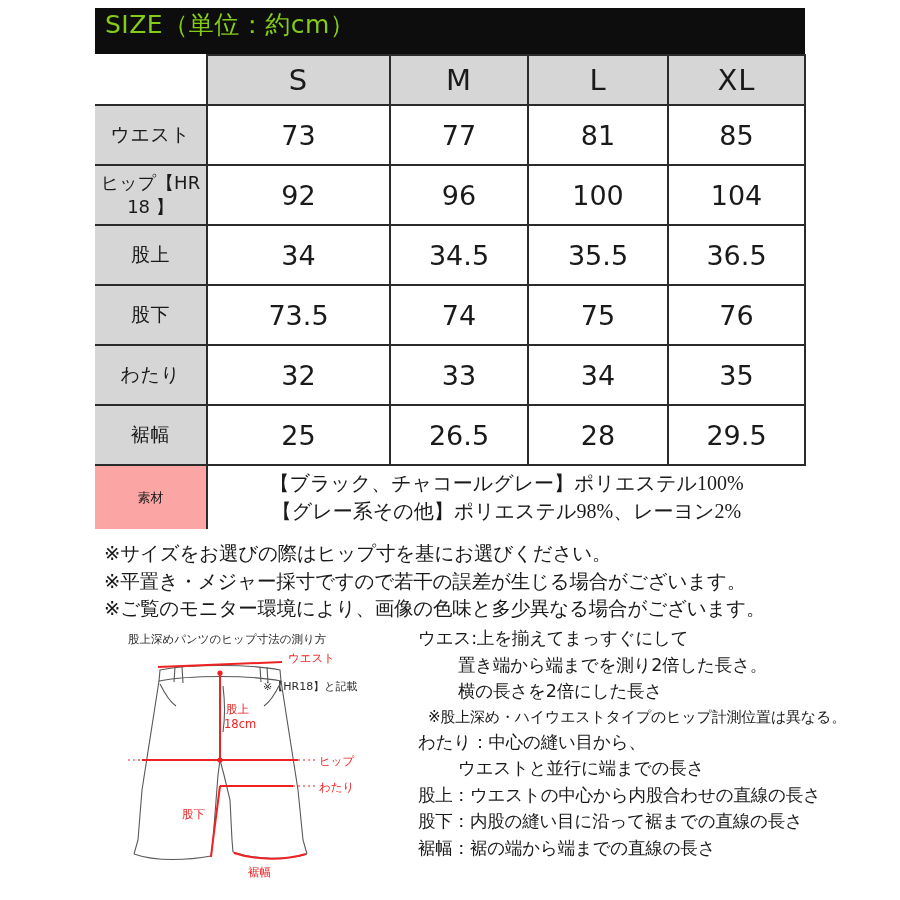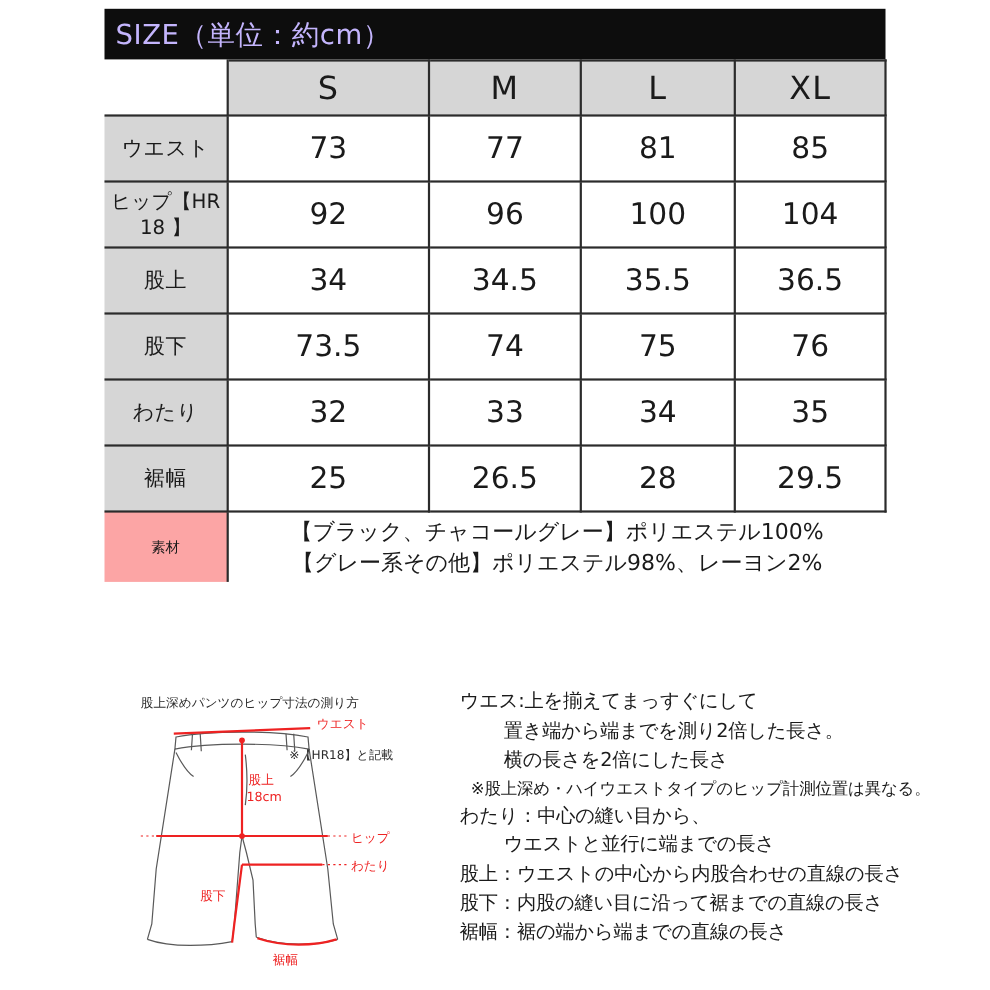--- a/index.html
+++ b/index.html
@@ -13,24 +13,24 @@
   .page { position: relative; width: 900px; height: 900px; }
 
   
   .table-wrap {
     position: absolute;
     left: 95px; top: 8px;
     width: 710px;
   }
   .size-header {
     background: #0d0d0d;
-    color: #c4b5fd;
+    color: #84cc16;
     height: 46px;
     display: flex;
-    align-items: center;
+    align-items: flex-start;
     padding-left: 10px;
     letter-spacing: 0.5px;
     font-size: 25px;
     font-weight: 400;
   }
   table.size-table {
     width: 710px;
     border-collapse: collapse;
     table-layout: fixed;
   }
@@ -75,20 +75,21 @@
     border-bottom: none !important;
   }
   .mat-cell {
     background: #ffffff;
     font-size: 20px;
     line-height: 1.38;
     height: 64px;
     border-bottom: none !important;
     border-right: none !important;
     padding: 2px 4px;
+    font-family: Liberation Serif, serif;
   }
 
   
   .notes {
     position: absolute;
     left: 104px; top: 540px;
     width: 760px;
     font-size: 19.5px;
     line-height: 1.42;
     letter-spacing: -0.2px;
@@ -210,20 +211,25 @@
           <td class="mat-label">素材</td>
           <td class="mat-cell" colspan="4">
             <div>【ブラック、チャコールグレー】ポリエステル100%</div>
             <div>【グレー系その他】ポリエステル98%、レーヨン2%</div>
           </td>
         </tr>
       </tbody>
     </table>
   </div>
 
+  <div class="notes">
+    <div>※サイズをお選びの際はヒップ寸を基にお選びください。</div>
+    <div>※平置き・メジャー採寸ですので若干の誤差が生じる場合がございます。</div>
+    <div>※ご覧のモニター環境により、画像の色味と多少異なる場合がございます。</div>
+  </div>
 
   <div class="diagram">
     <div class="diagram-title">股上深めパンツのヒップ寸法の測り方</div>
     <div class="hr-note">※【HR18】と記載</div>
 
     <svg width="255" height="250" viewBox="0 0 255 250">
       <g fill="none" stroke="#595959" stroke-width="1.1">
 
         <path d="M40,30 C70,24 130,24 160,30 L161,41 C130,35 70,35 39,41 Z"></path>
 

